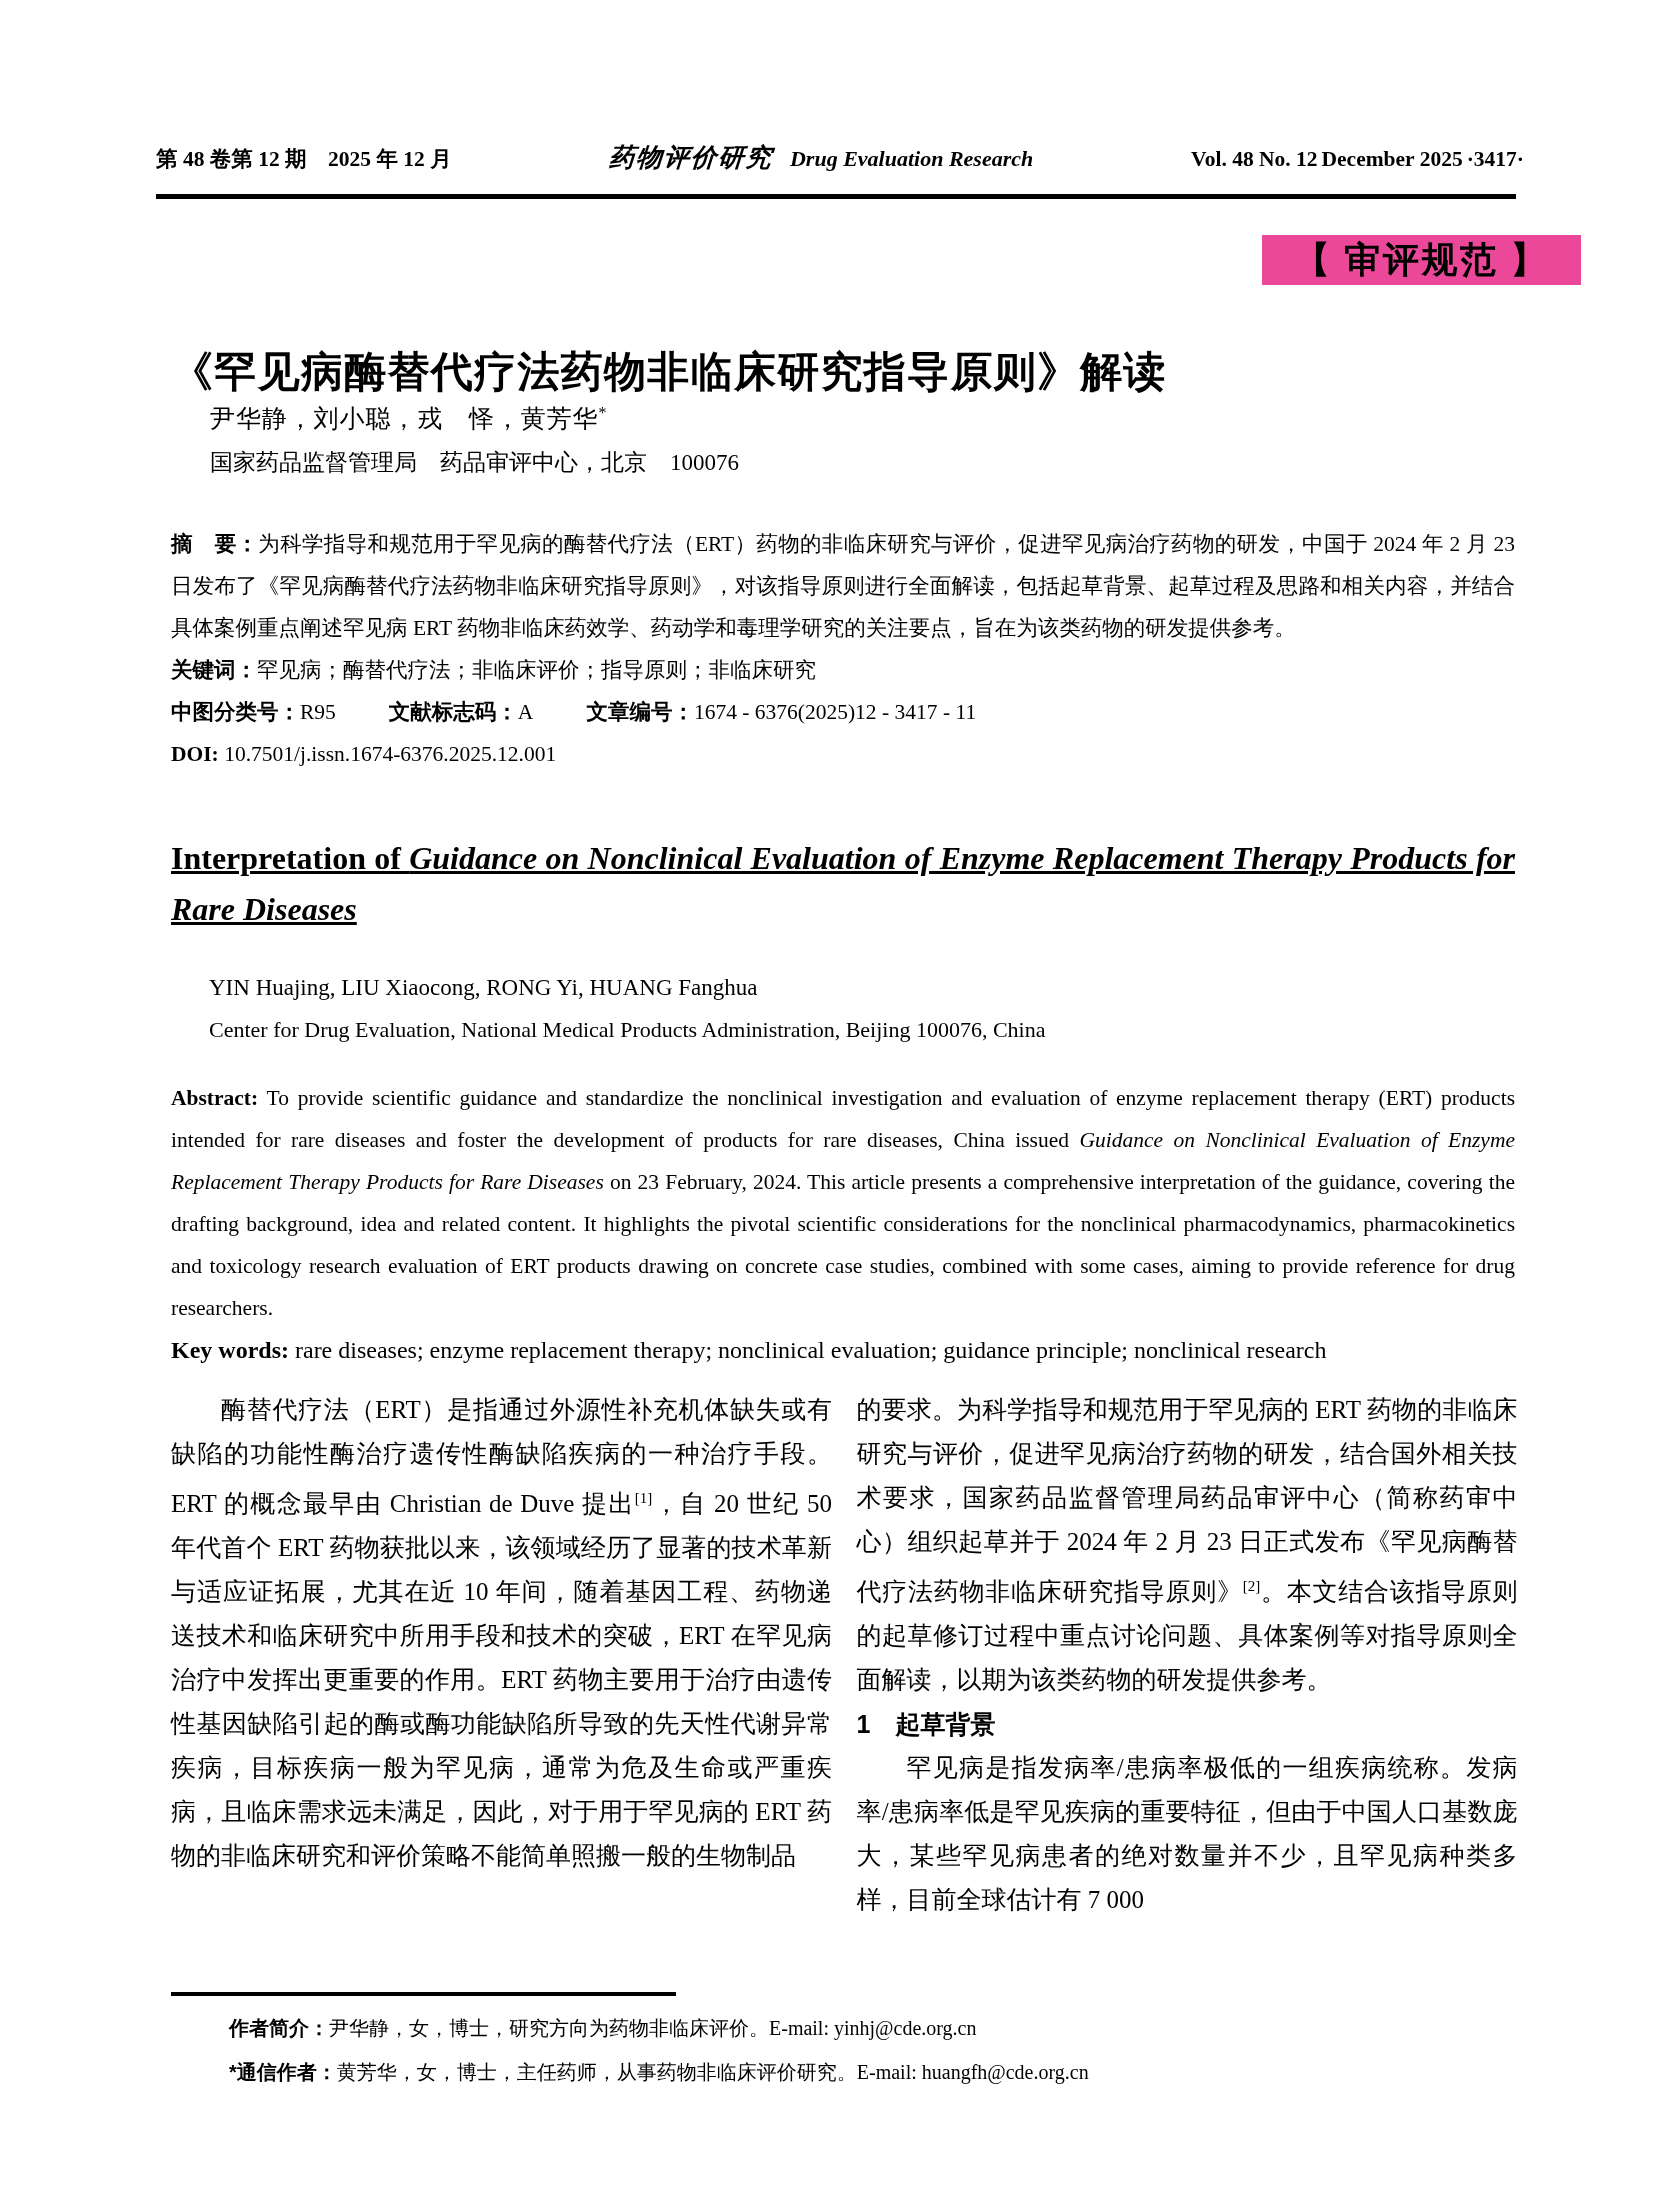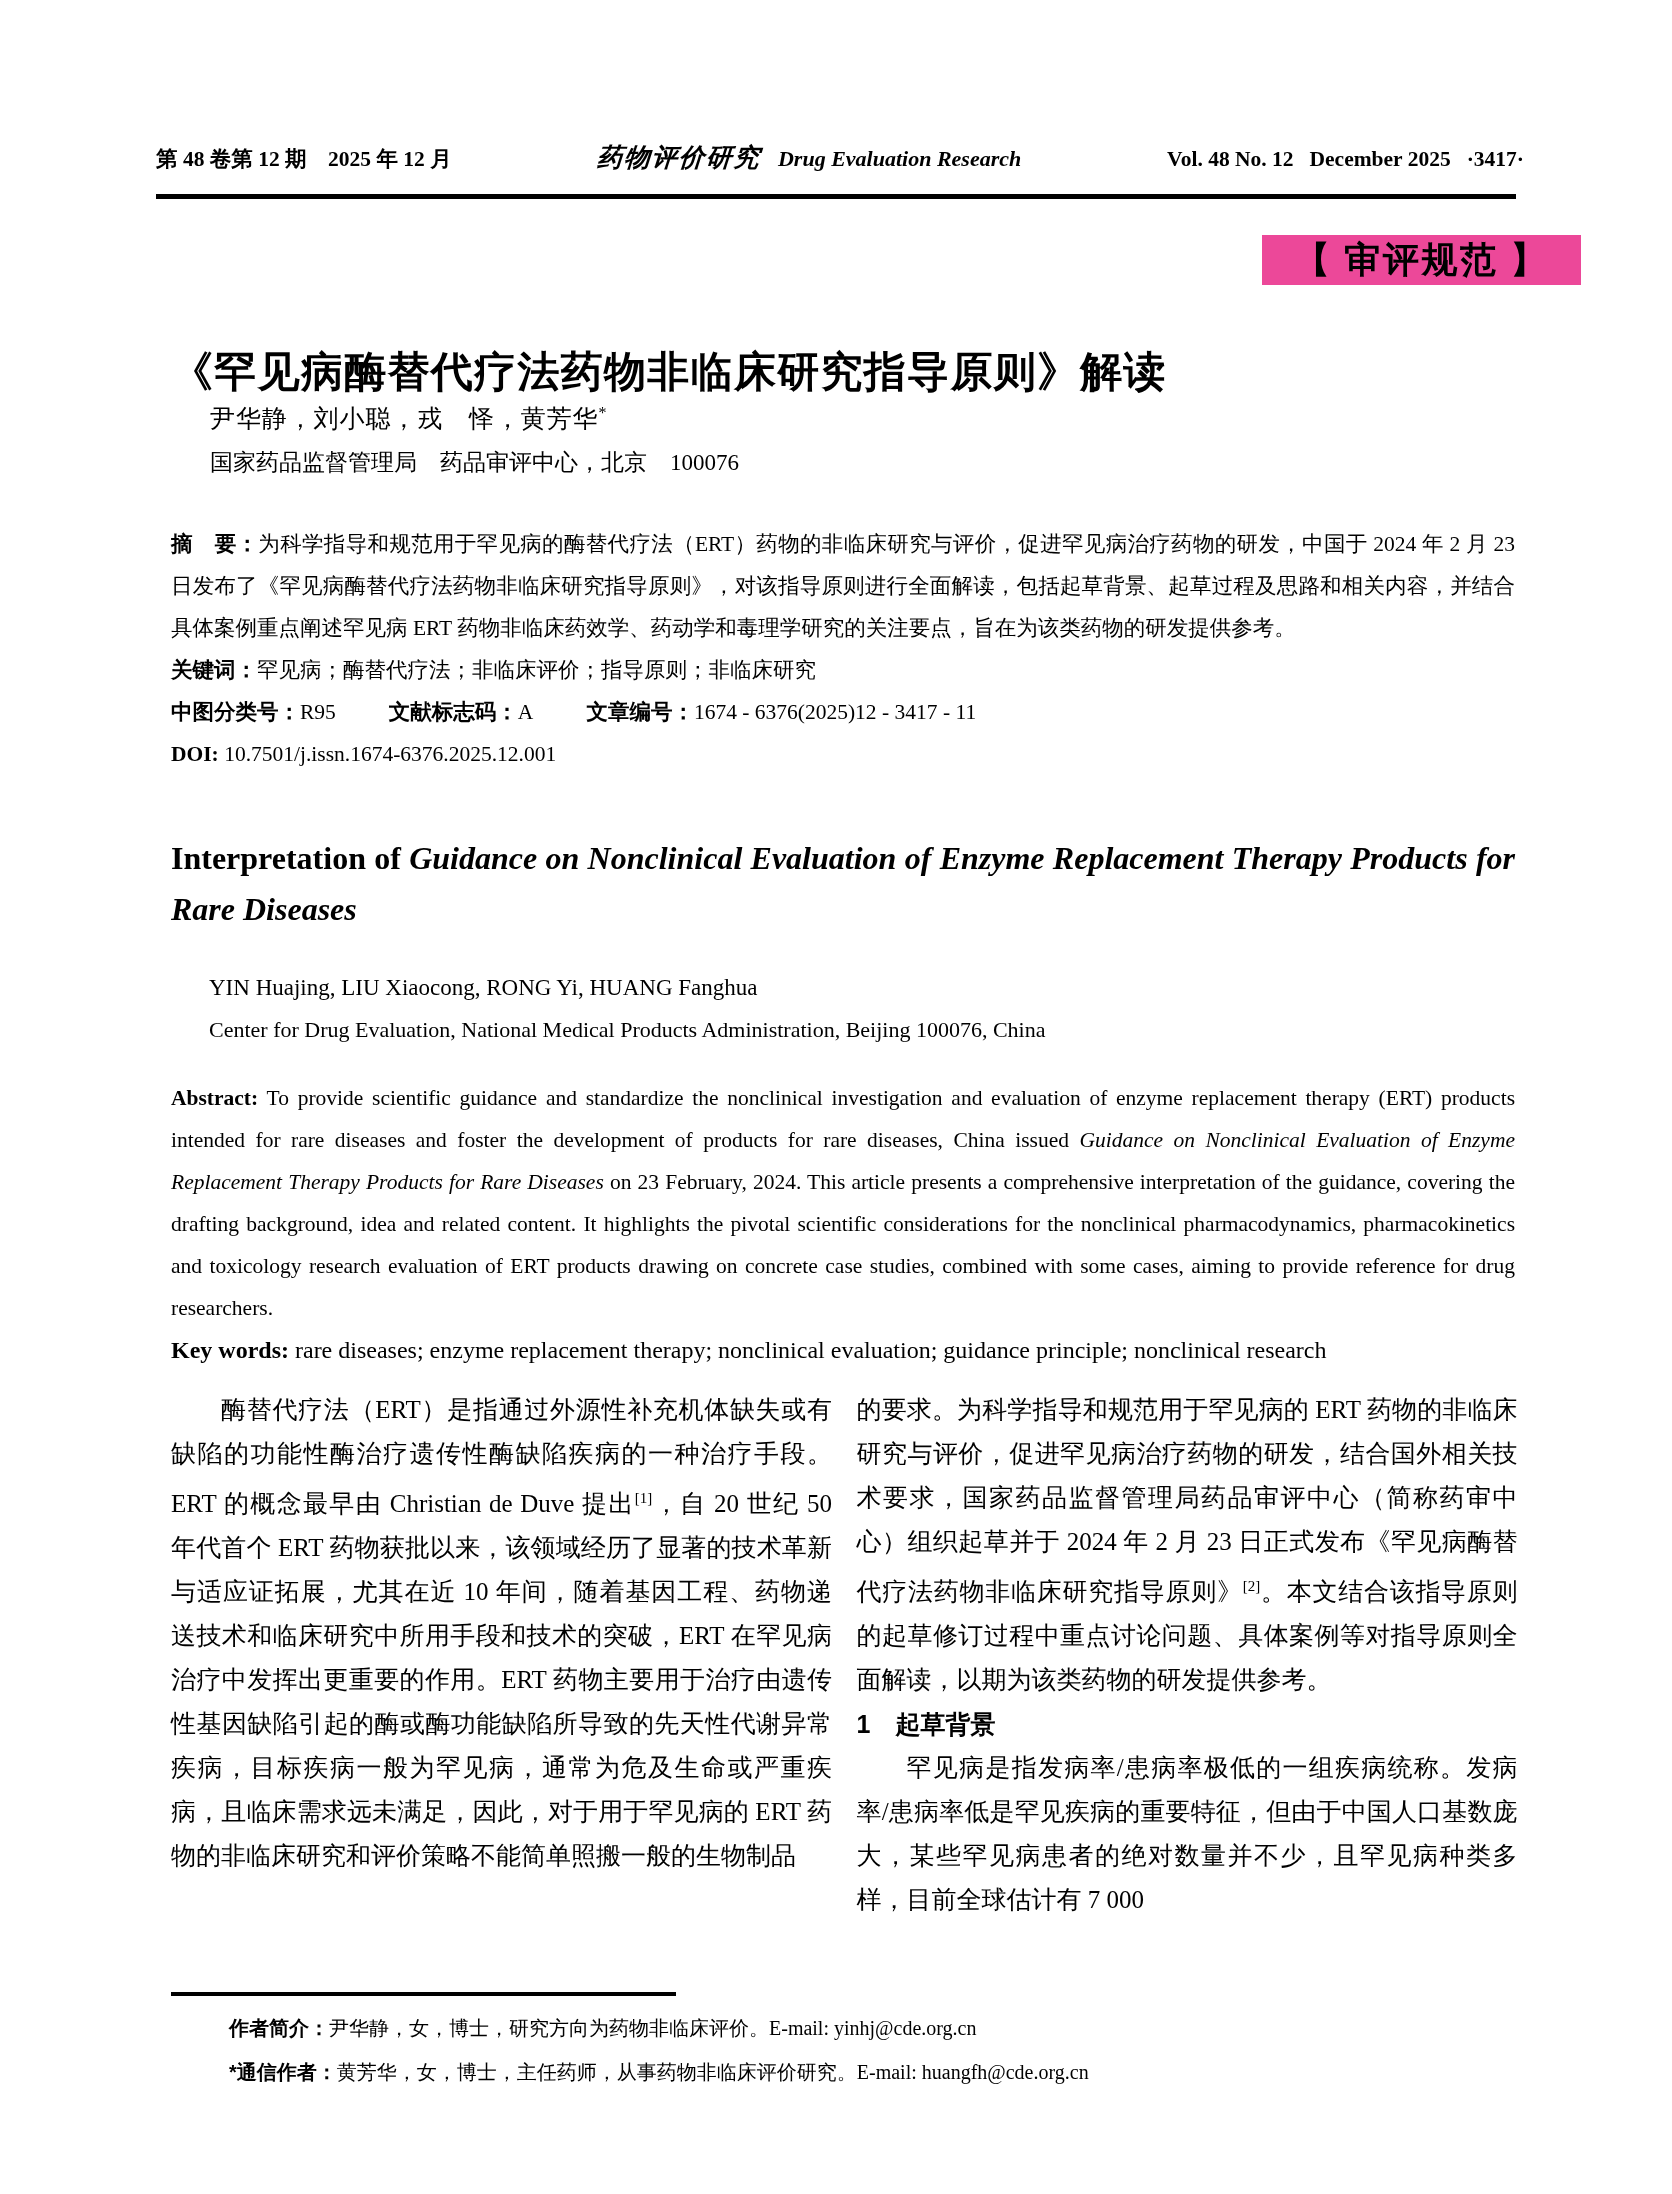--- a/index.html
+++ b/index.html
@@ -19,21 +19,21 @@
     position:absolute; left:156px; right:148px; top:140px;
     display:flex; align-items:baseline; justify-content:space-between;
     font-size:21.5px; font-weight:bold; white-space:nowrap;
   }
   .journal-header .logo-wrap { display:flex; align-items:baseline; gap:16.7px; }
   .logo-cn {
     font-weight:bold; font-style:italic; font-size:25.5px;
     letter-spacing:1.8px; transform:skewX(-4deg);
   }
   .logo-en { font-style:italic; font-weight:bold; font-size:22px; }
-  .header-right { display:flex; align-items:baseline; gap:16px; }
+  .header-right { display:flex; align-items:baseline; gap:4px; }
   .header-rule {
     position:absolute; left:156px; right:156px; top:194px;
     height:4.8px; background:#000;
   }
 
   
   .column-badge {
     position:absolute; left:1262px; top:235px; width:319px; height:50px;
     background:#ec4899;
     display:flex; align-items:center; justify-content:center;
@@ -63,21 +63,21 @@
     font-size:21.5px; line-height:42px;
   }
   .front-matter p { margin:0; }
   .abstract-cn { text-align:justify; }
   .meta-line span.gap { display:inline-block; width:53px; }
 
   
   .en-block { position:absolute; left:171px; top:833px; width:1344px; }
   .title-en {
     font-size:32px; font-weight:bold; line-height:51px;
-    text-align:justify; margin:0;
+    text-align:justify; margin:0;text-decoration:underline;
   }
   .title-en .it { font-style:italic; }
   .authors-en { margin:32px 0 0 0; padding-left:38px; font-size:23px; line-height:42px; }
   .affiliation-en { margin:0; padding-left:38px; font-size:22px; line-height:42px; }
   .abstract-en {
     margin:25.5px 0 0 0; font-size:21.5px; line-height:42px; text-align:justify;
   }
   .abstract-en .it { font-style:italic; }
   .keywords-en { margin:0; font-size:24px; line-height:42px; text-align:justify; }
 

